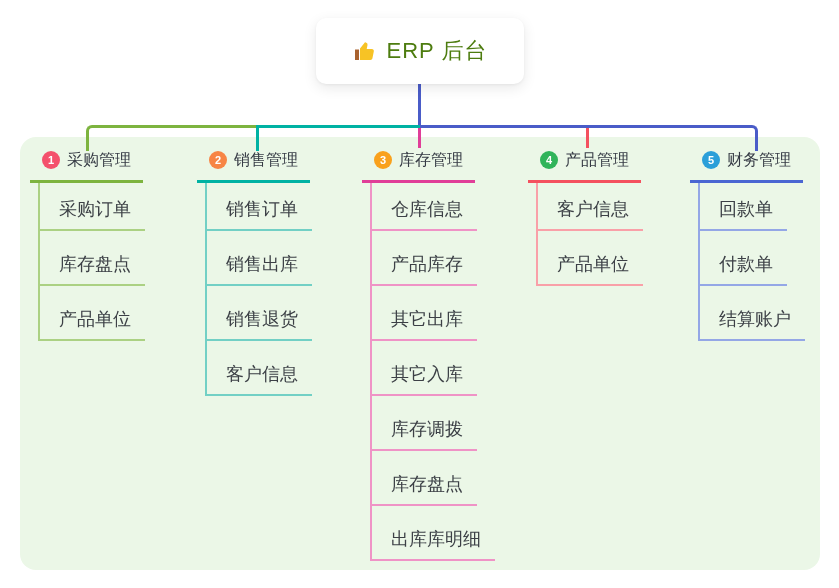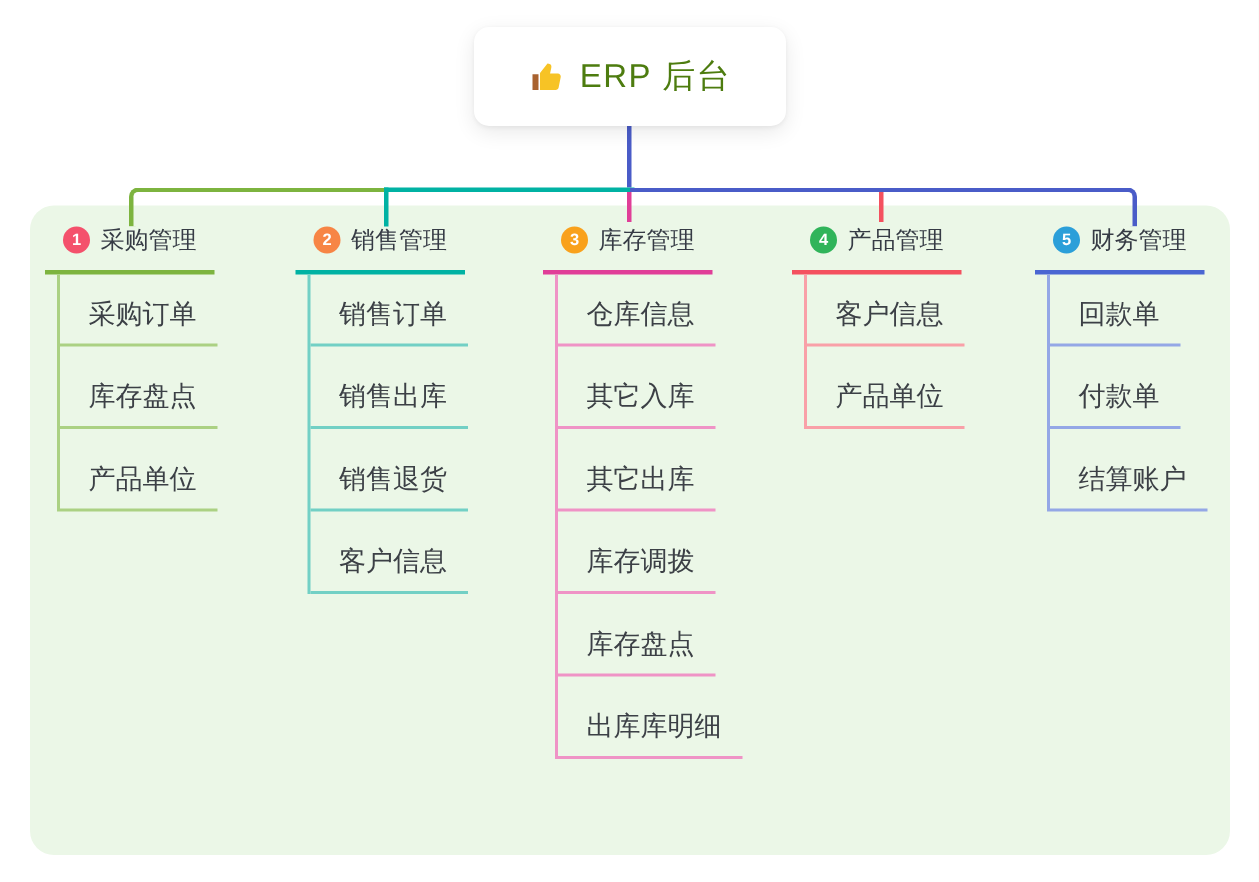--- a/index.html
+++ b/index.html
@@ -105,22 +105,23 @@
     </div>
   </div>
 
   <div class="branch b3" style="--line: #e03e98; --line-light: #ef93c6; --badge: #f9a11c;">
     <div class="branch-header">
       <span class="badge">3</span>
       <span>库存管理</span>
     </div>
     <div class="children">
       <div class="child">仓库信息</div>
+      <div class="child">产品库存</div>
+      <div class="child">其它出库</div>
       <div class="child">其它入库</div>
-      <div class="child">其它出库</div>
       <div class="child">库存调拨</div>
       <div class="child">库存盘点</div>
       <div class="child">出库库明细</div>
     </div>
   </div>
 
   <div class="branch b4" style="--line: #f4515f; --line-light: #f9a0a8; --badge: #30b45a;">
     <div class="branch-header">
       <span class="badge">4</span>
       <span>产品管理</span>

